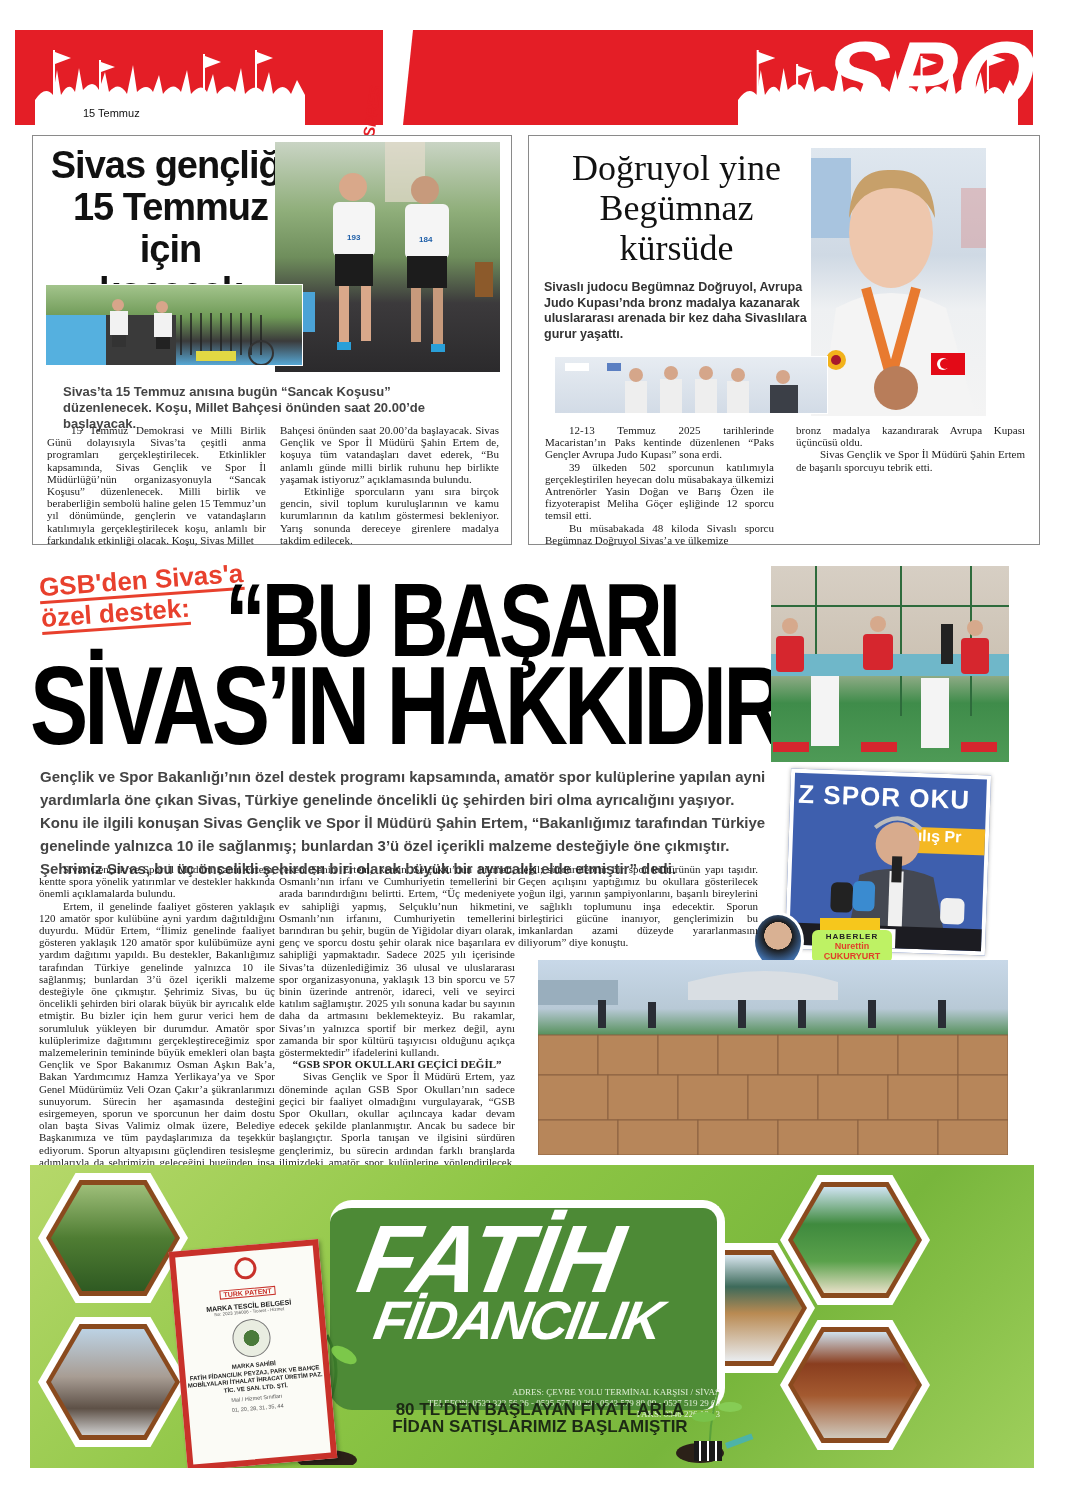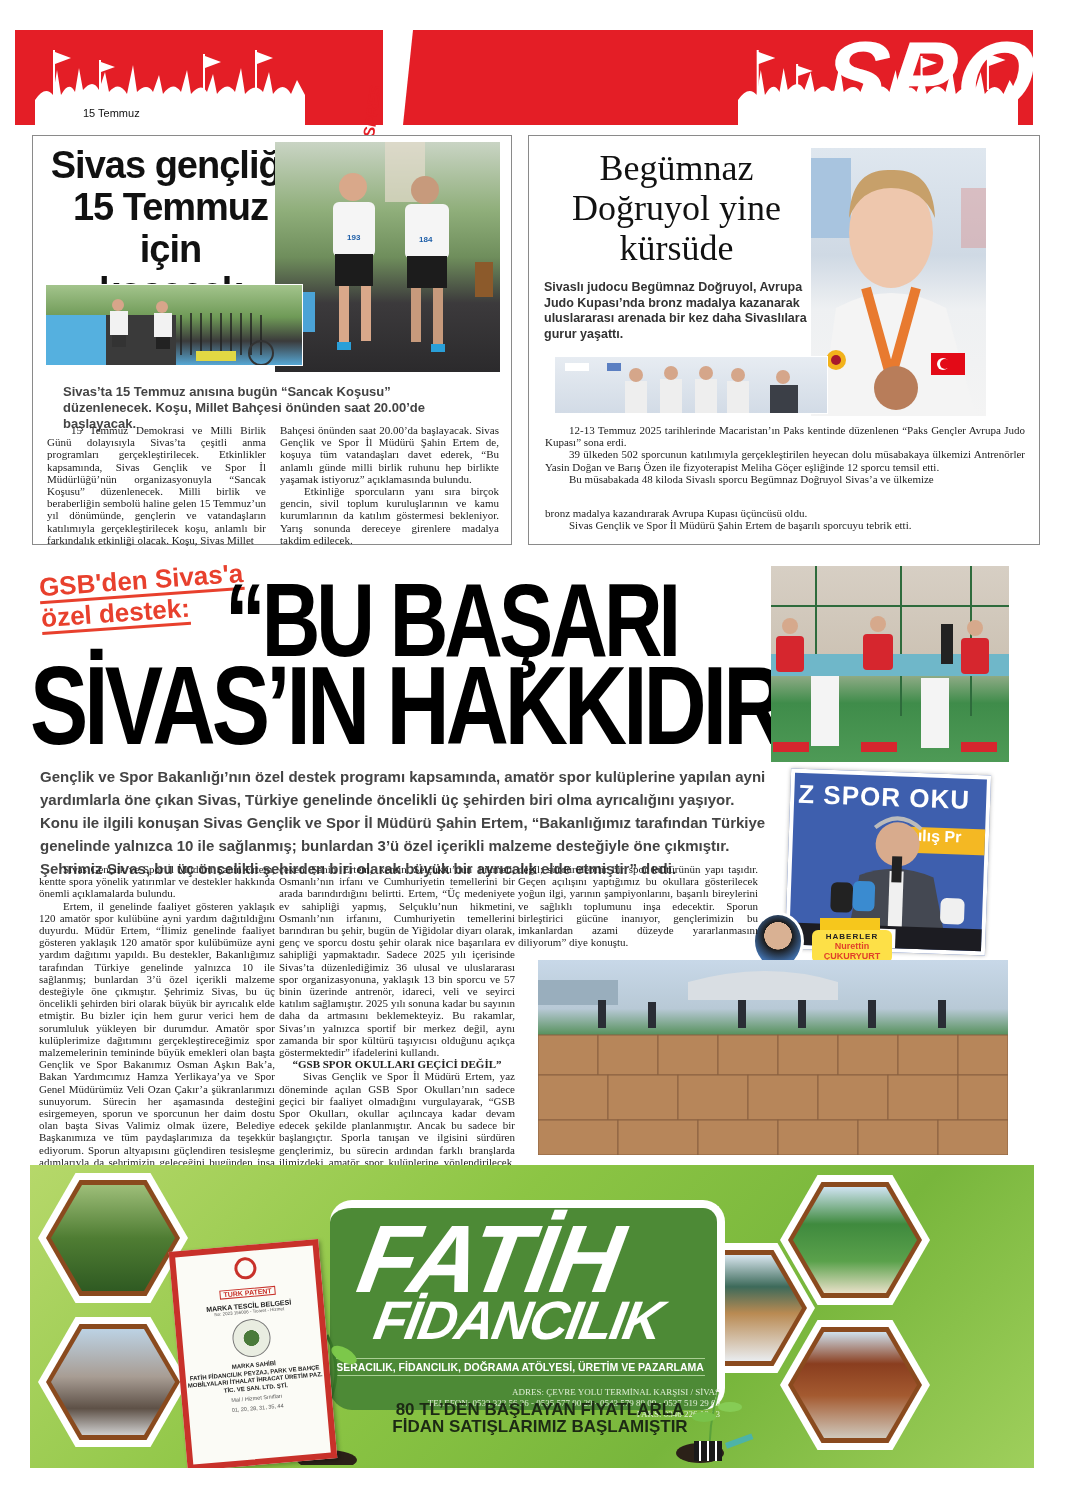--- a/index.html
+++ b/index.html
@@ -149,22 +149,22 @@
     </div>
     <div class="col">
       <p class="noind">Bahçesi önünden saat 20.00’da başlayacak. Sivas Gençlik ve Spor İl Müdürü Şahin Ertem de, koşuya tüm vatandaşları davet ederek, “Bu anlamlı günde milli birlik ruhunu hep birlikte yaşamak istiyoruz” açıklamasında bulundu.</p>
       <p>Etkinliğe sporcuların yanı sıra birçok gencin, sivil toplum kuruluşlarının ve kamu kurumlarının da katılım göstermesi bekleniyor. Yarış sonunda dereceye girenlere madalya takdim edilecek.</p>
     </div>
   </div>
 </article>
 
 <article class="box art2">
   <div class="h-serif" style="position:absolute;left:15px;top:12px;width:265px;font-size:36px;line-height:40px;">
+    <div>Doğruyol yine</div>
     <div>Begümnaz</div>
-    <div>Doğruyol yine</div>
     <div>kürsüde</div>
   </div>
   <div class="deck" style="position:absolute;left:15px;top:144px;width:270px;font-size:12.5px;line-height:15.5px;color:#333;">Sivaslı judocu Begümnaz Doğruyol, Avrupa Judo Kupası’nda bronz madalya kazanarak uluslararası arenada bir kez daha Sivaslılara gurur yaşattı.</div>
   <div class="photo" style="left:282px;top:12px;width:175px;height:268px;background:linear-gradient(180deg,#dfe7ef 0%,#cfd9e4 40%,#eef0f2 60%,#f4f4f4 100%);">
     <svg viewBox="0 0 175 268" width="175" height="268">
       <rect x="0" y="10" width="40" height="80" fill="#a8c4df"></rect>
       <rect x="150" y="40" width="25" height="60" fill="#d89a9a" opacity="0.5"></rect>
       <ellipse cx="80" cy="85" rx="42" ry="55" fill="#eec7ad"></ellipse>
       <path d="M38 70 Q40 20 80 22 Q122 20 124 70 Q112 40 80 40 Q50 40 38 70 Z" fill="#c7a06a"></path>
       <path d="M10 268 L25 160 Q80 130 135 160 L165 268 Z" fill="#f4f4f4"></path>
@@ -190,21 +190,21 @@
           <circle cx="116" cy="16" r="7"></circle>
           <circle cx="151" cy="16" r="7"></circle>
           <circle cx="183" cy="18" r="7"></circle>
           <circle cx="228" cy="20" r="7"></circle>
         </g>
       <rect x="215" y="28" width="28" height="30" fill="#3b3f47"></rect>
       <rect x="10" y="6" width="24" height="8" fill="#ffffff"></rect>
       <rect x="52" y="6" width="14" height="8" fill="#5b7fc2"></rect>
     </svg>
   </div>
-  <div class="body-cols" style="left:16px;top:288px;width:480px;gap:22px;flex-direction:column;">
+  <div class="body-cols" style="left:16px;top:288px;width:480px;gap:22px;">
     <div class="col">
       <p>12-13 Temmuz 2025 tarihlerinde Macaristan’ın Paks kentinde düzenlenen “Paks Gençler Avrupa Judo Kupası” sona erdi.</p>
       <p>39 ülkeden 502 sporcunun katılımıyla gerçekleştirilen heyecan dolu müsabakaya ülkemizi Antrenörler Yasin Doğan ve Barış Özen ile fizyoterapist Meliha Göçer eşliğinde 12 sporcu temsil etti.</p>
       <p>Bu müsabakada 48 kiloda Sivaslı sporcu Begümnaz Doğruyol Sivas’a ve ülkemize</p>
     </div>
     <div class="col">
       <p class="noind">bronz madalya kazandırarak Avrupa Kupası üçüncüsü oldu.</p>
       <p>Sivas Gençlik ve Spor İl Müdürü Şahin Ertem de başarılı sporcuyu tebrik etti.</p>
     </div>
   </div>
@@ -266,21 +266,21 @@
       <rect x="40" y="108" width="22" height="30" rx="6" fill="#222"></rect>
         <rect x="62" y="106" width="22" height="30" rx="6" fill="#3a8bd0"></rect>
       <rect x="150" y="120" width="24" height="26" rx="6" fill="#f0f0f0"></rect>
       <rect x="0" y="150" width="200" height="30" fill="#1c1c22"></rect>
       <rect x="86" y="153" width="20" height="20" fill="#fff"></rect>
     </svg>
   </div>
 
   <div style="position:absolute;left:752px;top:912px;width:52px;height:58px;border-radius:50%;background:radial-gradient(circle at 50% 40%,#d9b193 35%,#1b1b1b 36%,#3f6da8 70%);border:3px solid #fff;"></div>
   <div style="position:absolute;left:820px;top:918px;width:60px;height:14px;background:#f6c71c;"></div>
-  <div style="position:absolute;left:812px;top:930px;width:80px;font-family:'Liberation Sans',sans-serif;font-weight:bold;text-align:center;background:#fde047;border-radius:6px;padding:2px 0;">
+  <div style="position:absolute;left:812px;top:930px;width:80px;font-family:'Liberation Sans',sans-serif;font-weight:bold;text-align:center;background:#bef264;border-radius:6px;padding:2px 0;">
     <div style="font-size:8px;color:#222;letter-spacing:1px;">HABERLER</div>
     <div style="font-size:9px;color:#e0402a;text-align:center;">Nurettin</div>
     <div style="font-size:9px;color:#e0402a;">ÇUKURYURT</div>
   </div>
 
   <div class="photo" style="left:538px;top:960px;width:470px;height:195px;background:linear-gradient(180deg,#c8d8e8 0%,#b8c9d6 25%,#4b8a4e 40%,#3f7f43 55%,#c59a6c 60%,#c9a070 100%);">
     <svg viewBox="0 0 470 195" width="470" height="195">
       <rect x="0" y="20" width="80" height="25" fill="#99aebd"></rect>
       <path d="M150 22 Q230 0 300 22 L300 40 L150 40 Z" fill="#d9dee3"></path>
       <g fill="#2a2d35">
@@ -360,21 +360,20 @@
   </div>
   <div class="hex" style="left:750px;top:155px;">
     <div class="inner">
         <div class="img" style="background:linear-gradient(180deg,#cfe0ec 0%,#8a3e1f 30%,#a45a30 60%,#cfc8bc 100%);"></div>
       </div>
   </div>
 
   <div class="ad-panel"></div>
   <div class="ad-brand" style="left:330px;top:46px;font-size:96px;">FATİH</div>
   <div class="ad-brand" style="left:345px;top:128px;font-size:54px;">FİDANCILIK</div>
-  <div class="ad-tag">SERACILIK, FİDANCILIK, DOĞRAMA ATÖLYESİ, ÜRETİM VE PAZARLAMA</div>
   <div class="ad-contact">
     <div>ADRES: ÇEVRE YOLU TERMİNAL KARŞISI / SİVAS</div>
     <div>TELEFON: 0533 322 56 36 - 0535 577 90 20 - 0543 579 89 09 - 0537 519 29 69</div>
     <div>FAKS: 0346 226 10 13</div>
   </div>
   <div class="ad-promo">
     <div>80 TL’DEN BAŞLAYAN FİYATLARLA</div>
     <div>FİDAN SATIŞLARIMIZ BAŞLAMIŞTIR</div>
   </div>
 

